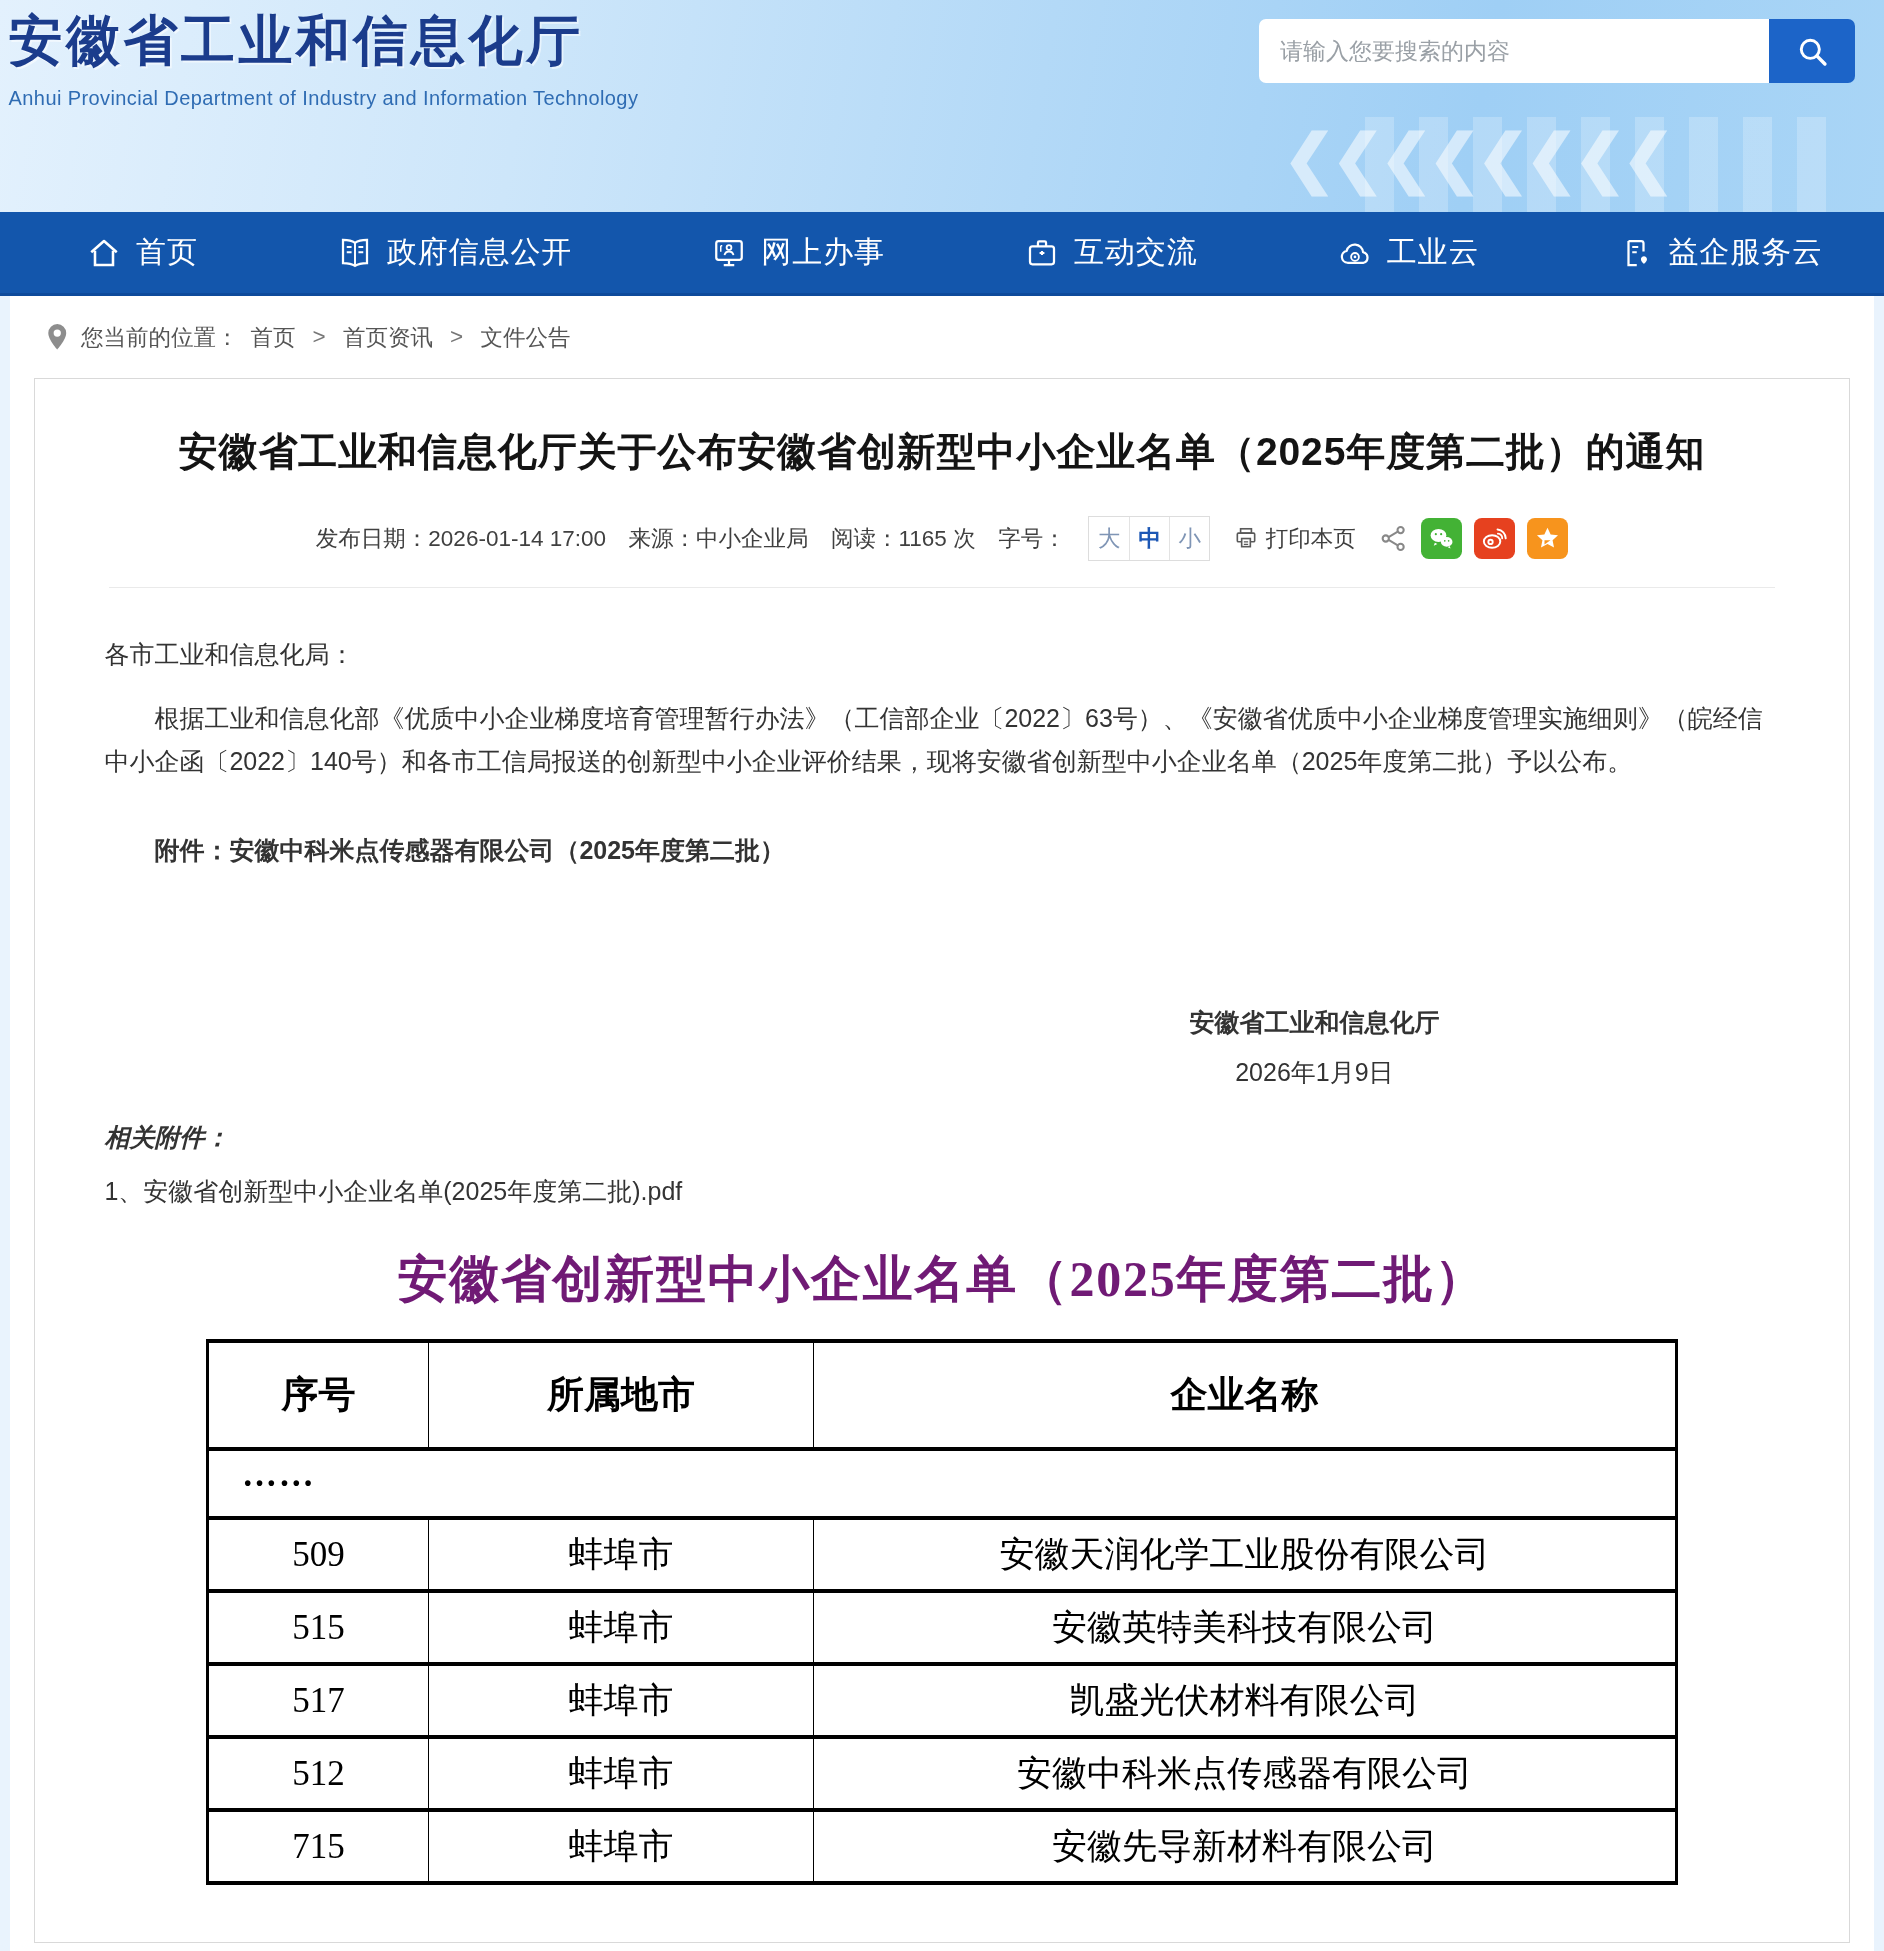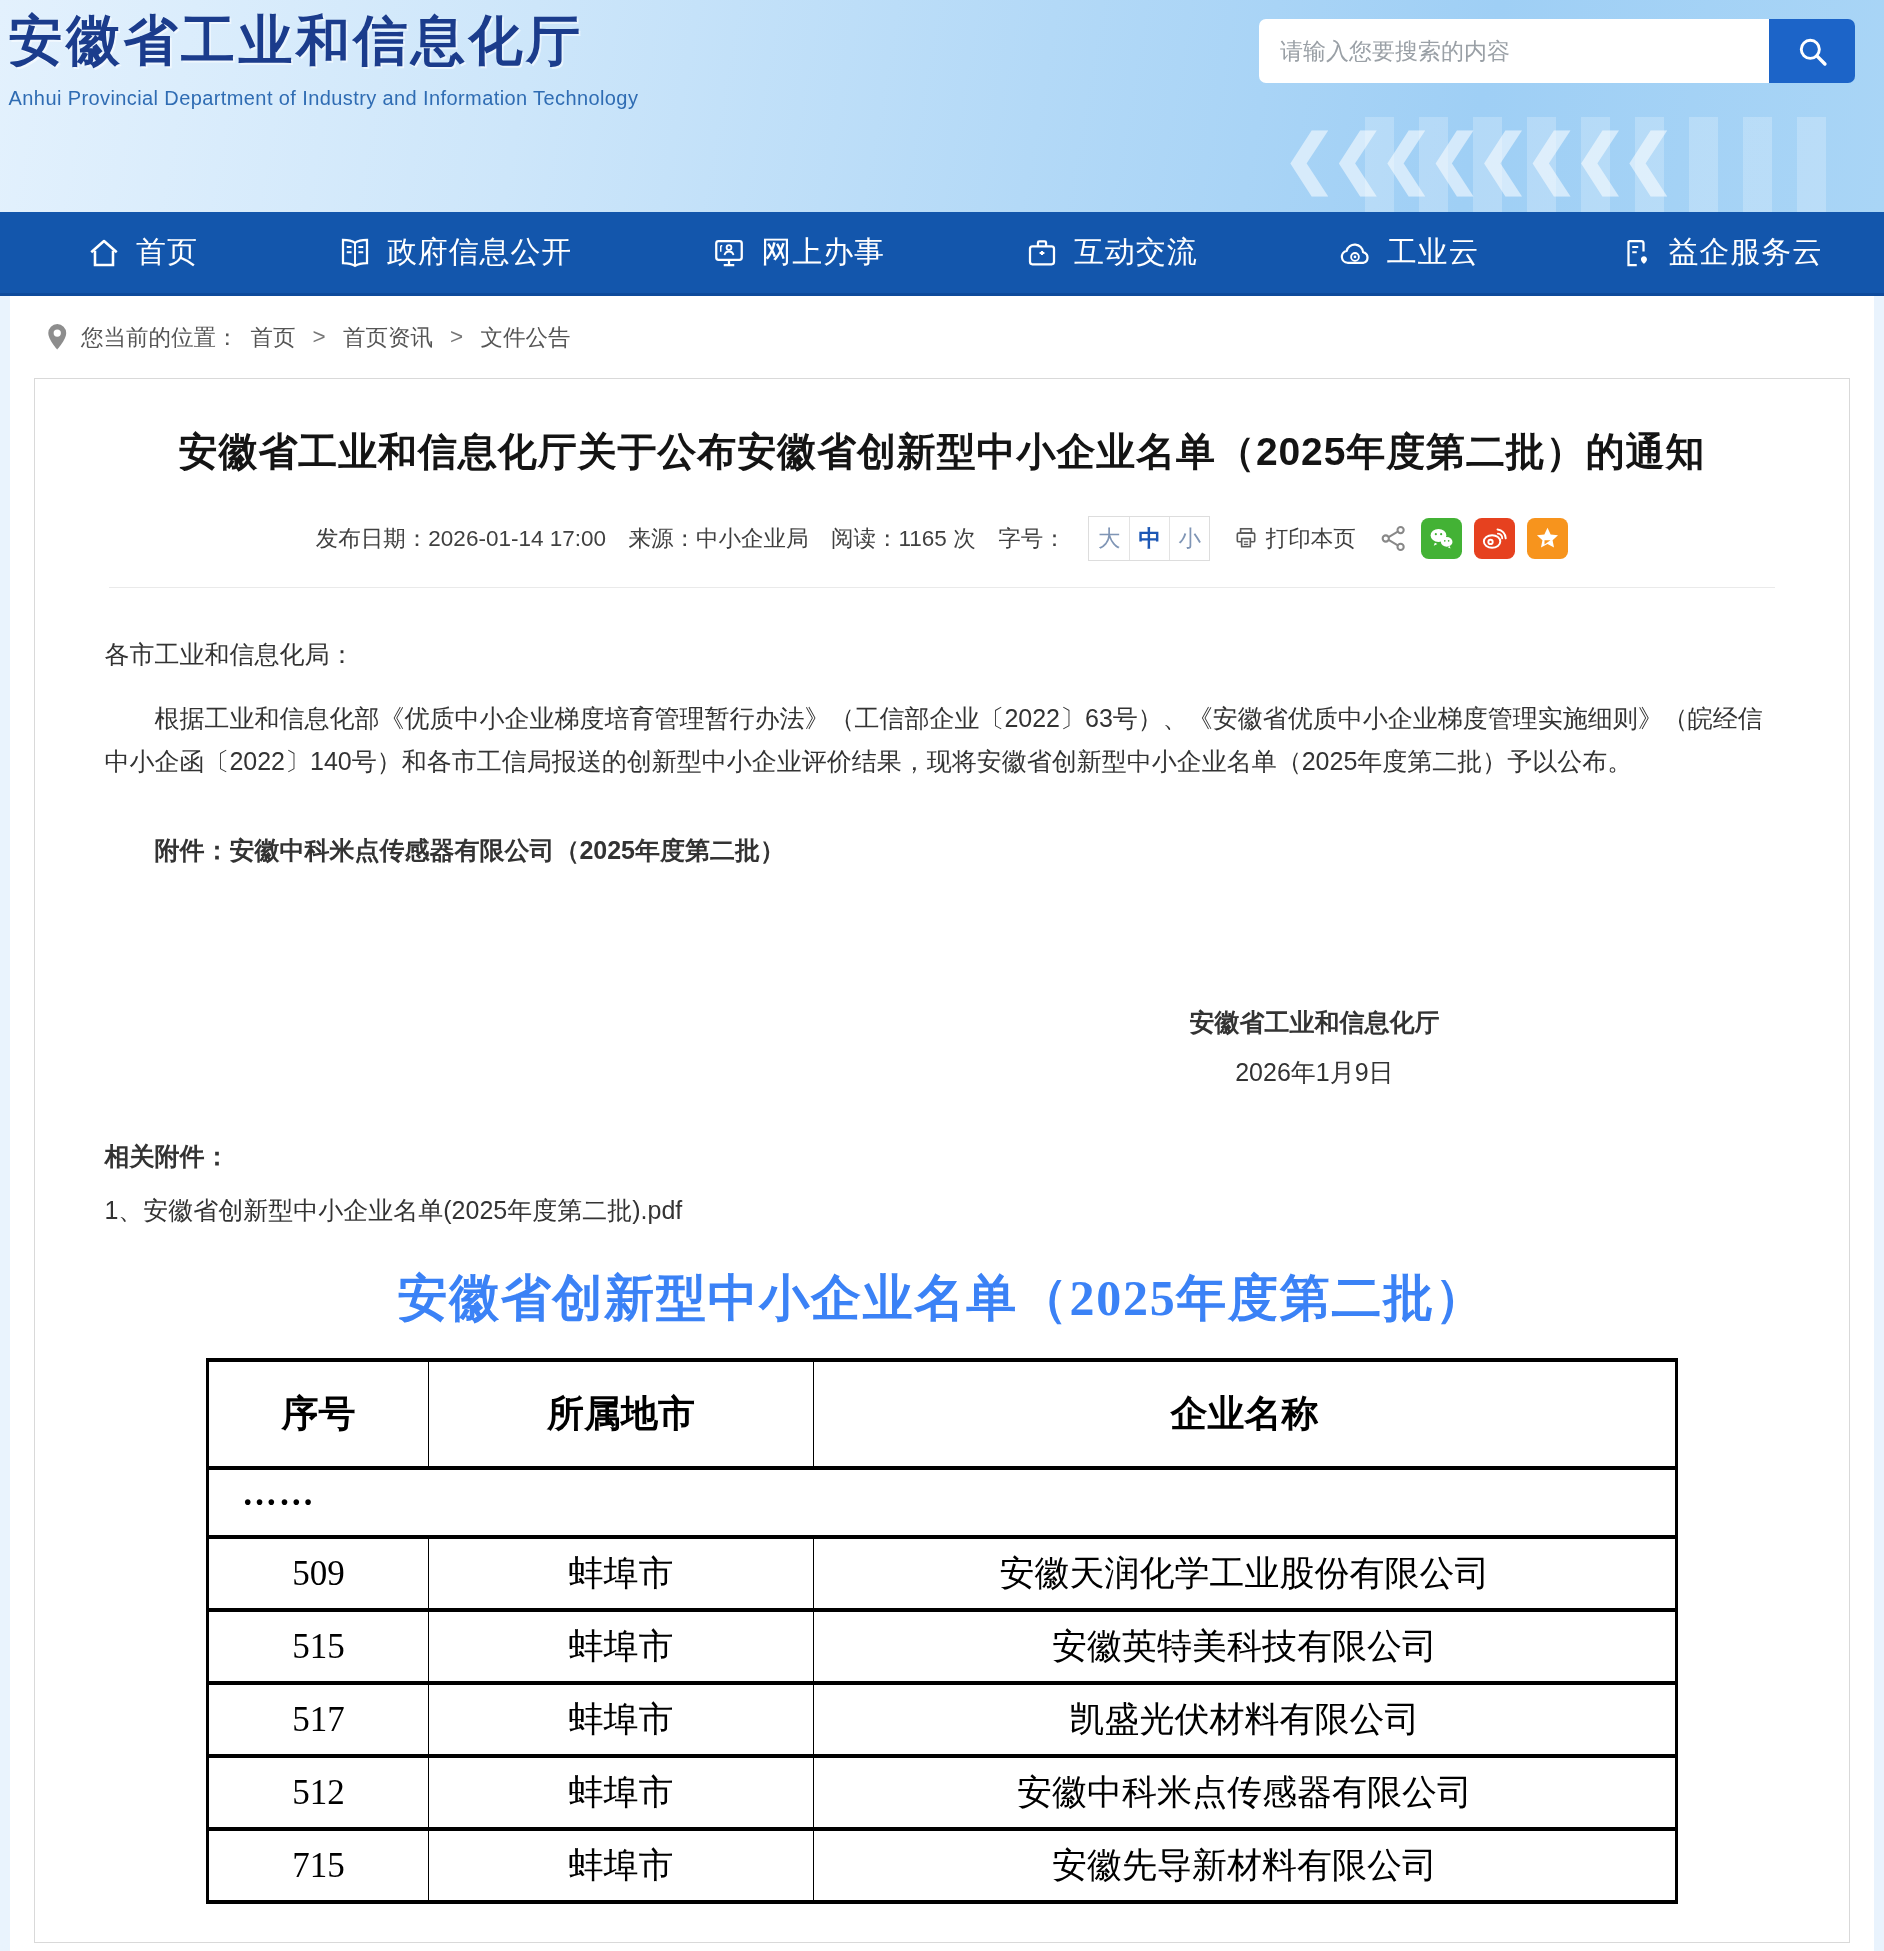--- a/index.html
+++ b/index.html
@@ -59,25 +59,25 @@
   .badge.wechat { background:#43b235; } .badge.weibo { background:#e6411f; } .badge.qzone { background:#f7941d; }
 
   .meta-divider { margin:26px 74px 0 74px; border-bottom:1.7px solid #eaeaea; }
 
   .article-body { padding:0 69px; font-size:25px; color:#333; }
   .salutation { margin-top:50px; }
   .para { margin-top:26px; text-indent:2em; line-height:1.75; }
   .attachment-line { margin-top:50px; text-indent:2em; font-weight:bold; }
   .signoff { margin-top:130px; width:432px; margin-left:994px; text-align:center; line-height:2.0; }
   .signoff-org { font-weight:bold; }
-  .related-head { margin-top:43px; font-weight:bold; }
+  .related-head { margin-top:24px; font-weight:bold;font-style:italic; }
   .related-item { margin-top:21px; color:#333; cursor:pointer; }
 
   .table-title { margin-top:38px; text-align:center; font-family:"Liberation Serif","DejaVu Serif",serif;
-    font-weight:bold; font-size:50px; color:#3b82f6; letter-spacing:1.7px; }
+    font-weight:bold; font-size:50px; color:#701a75; letter-spacing:1.7px; }
   table.ent-table { width:1472px; margin:26px auto 0 auto; border-collapse:collapse; border:3.5px solid #000; }
   .ent-table th, .ent-table td { border-style:solid; border-color:#000; border-width:4.3px 1.7px; text-align:center; }
   .ent-table th { height:108px; font-family:"Liberation Sans",sans-serif; font-weight:bold; font-size:37px; color:#000; }
   .ent-table td { height:73px; font-family:"Liberation Serif","DejaVu Serif",serif; font-size:35px; color:#000; }
   .col-no { width:221px; } .col-city { width:385px; }
   .ellipsis-cell { text-align:left !important; padding-left:33px; font-weight:bold; font-size:38px;
     letter-spacing:1.7px; height:69px !important; }
   .ellipsis-cell span { position:relative; top:-8.6px; }
 </style>
 </head>

